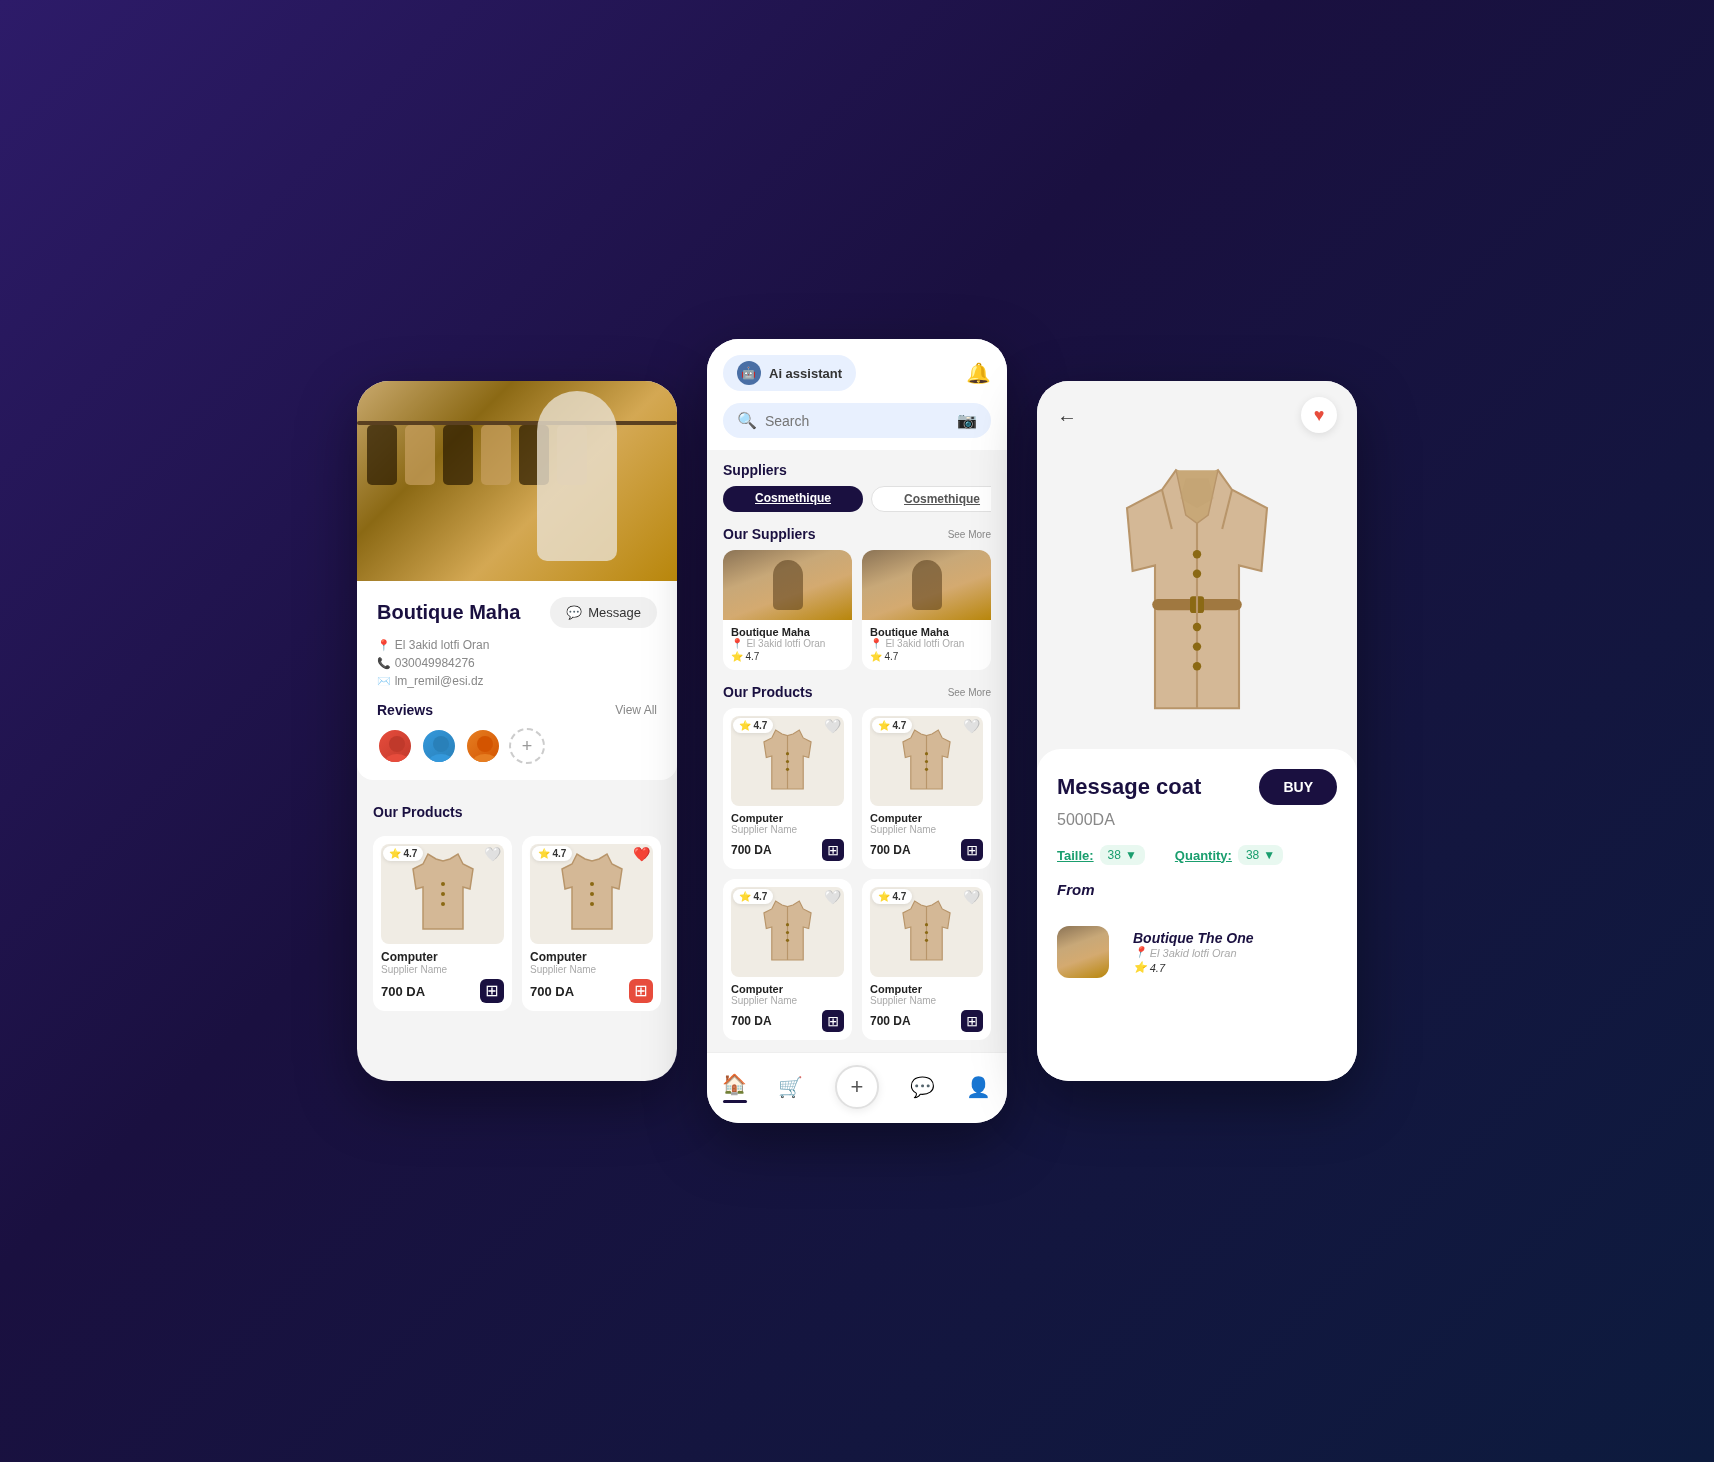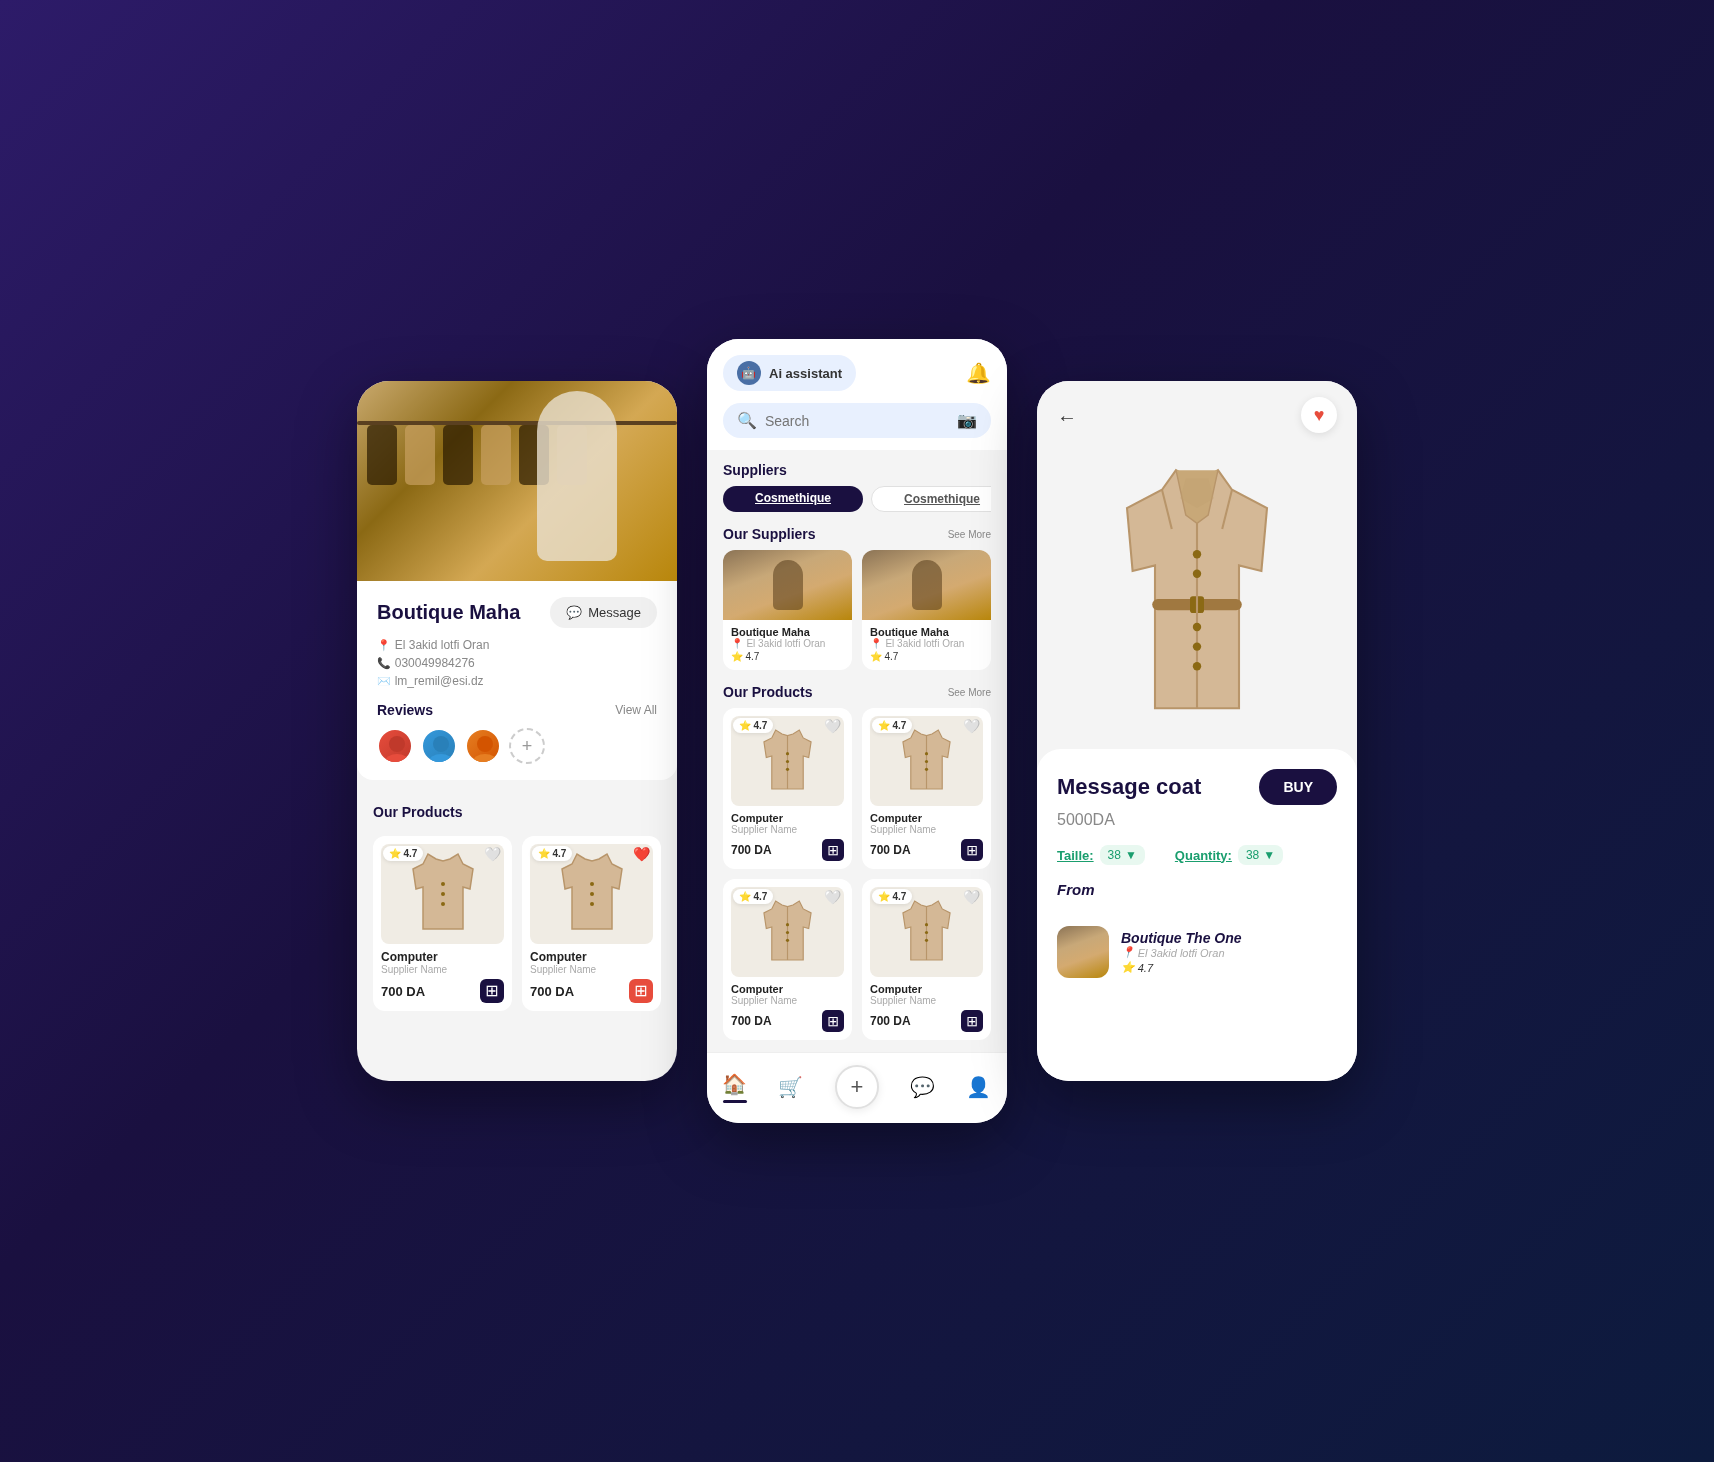--- a/index.html
+++ b/index.html
@@ -590,21 +590,21 @@
     .from-section { margin-top: 8px; font-style: italic; }
     .from-title {
       font-size: 15px;
       font-weight: 700;
       color: #1a1040;
       margin-bottom: 10px;
     }
     .boutique-card {
       display: flex;
       align-items: center;
-      gap: 12px;
+      gap: 24px;
       margin-top: 28px;
     }
     .boutique-avatar {
       width: 52px;
       height: 52px;
       border-radius: 12px;
       background: linear-gradient(135deg, #c9a96e, #8b6914);
       overflow: hidden;
     }
     .boutique-card-info { flex: 1; }

